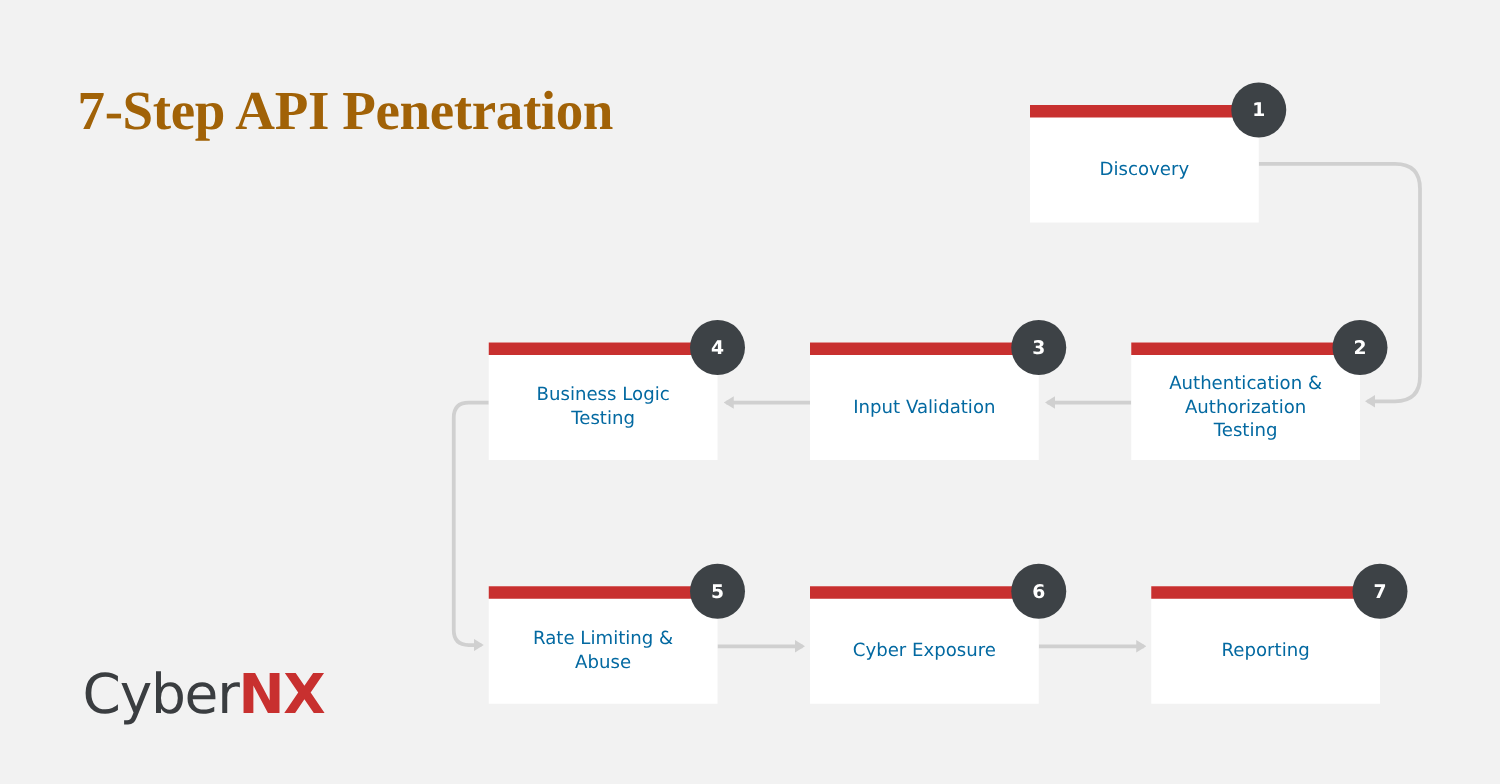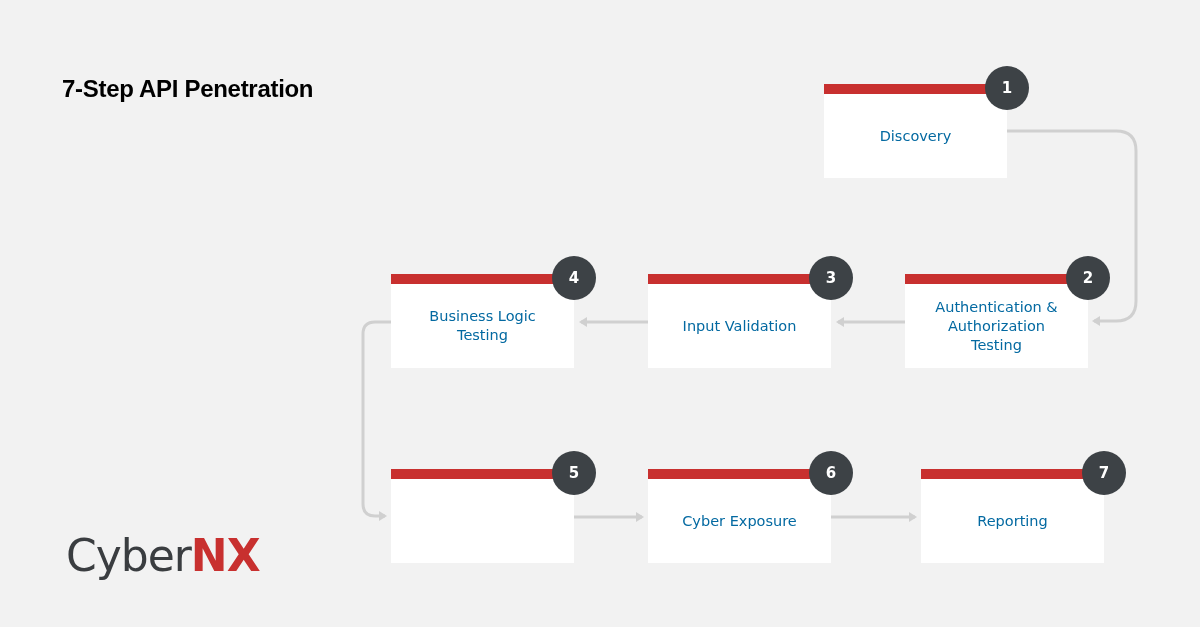--- a/index.html
+++ b/index.html
@@ -12,25 +12,25 @@
       background: #f2f2f2;
       position: relative;
       overflow: hidden;
       font-family: "DejaVu Sans", sans-serif;
     }
     .title {
       position: absolute;
       left: 62px;
       top: 66px;
       margin: 0;
-      font-family: Liberation Sans, sans-serif;
+      font-family: Liberation Serif, serif;
       font-weight: bold;
-      font-size: 24px;
+      font-size: 44px;
       line-height: 45px;
-      color: #000000;
+      color: #a16207;
       letter-spacing: -0.3px;
       width: 500px;
     }
     .title span { display: block; white-space: nowrap; }
 
     .connectors {
       position: absolute;
       left: 0;
       top: 0;
       width: 1200px;
@@ -147,20 +147,22 @@
 <div class="card" style="left:391px; top:274px;">
   <div class="bar"></div>
   <div class="num">4</div>
   <div class="label">Business Logic
 Testing</div>
 </div>
 
 <div class="card" style="left:391px; top:469px;">
   <div class="bar"></div>
   <div class="num">5</div>
+  <div class="label">Rate Limiting &amp;
+Abuse</div>
 </div>
 
 <div class="card" style="left:648px; top:469px;">
   <div class="bar"></div>
   <div class="num">6</div>
   <div class="label">Cyber Exposure</div>
 </div>
 
 <div class="card" style="left:921px; top:469px;">
   <div class="bar"></div>

